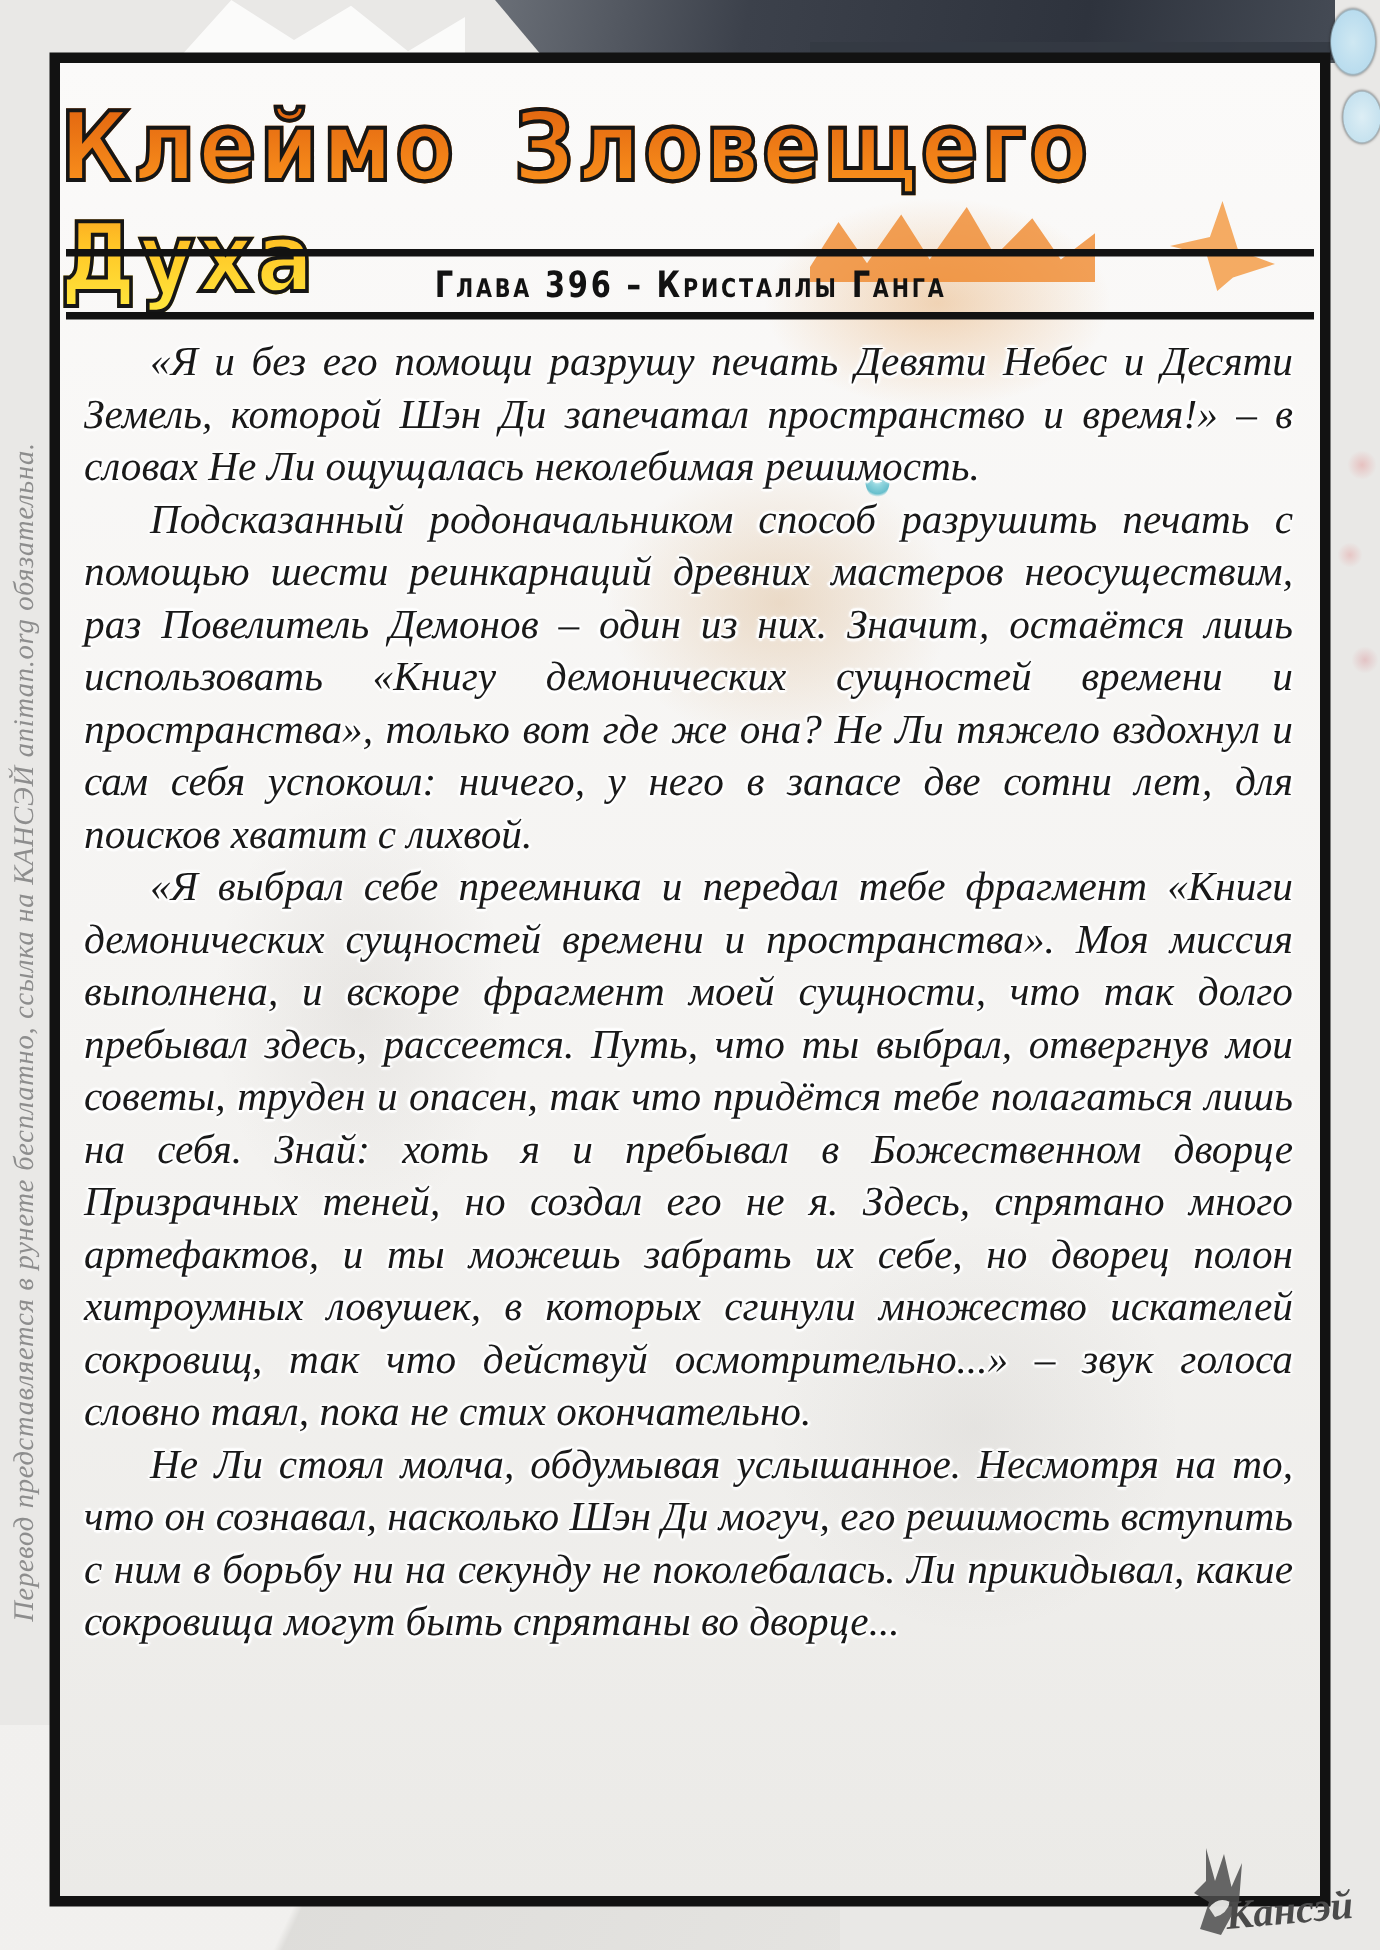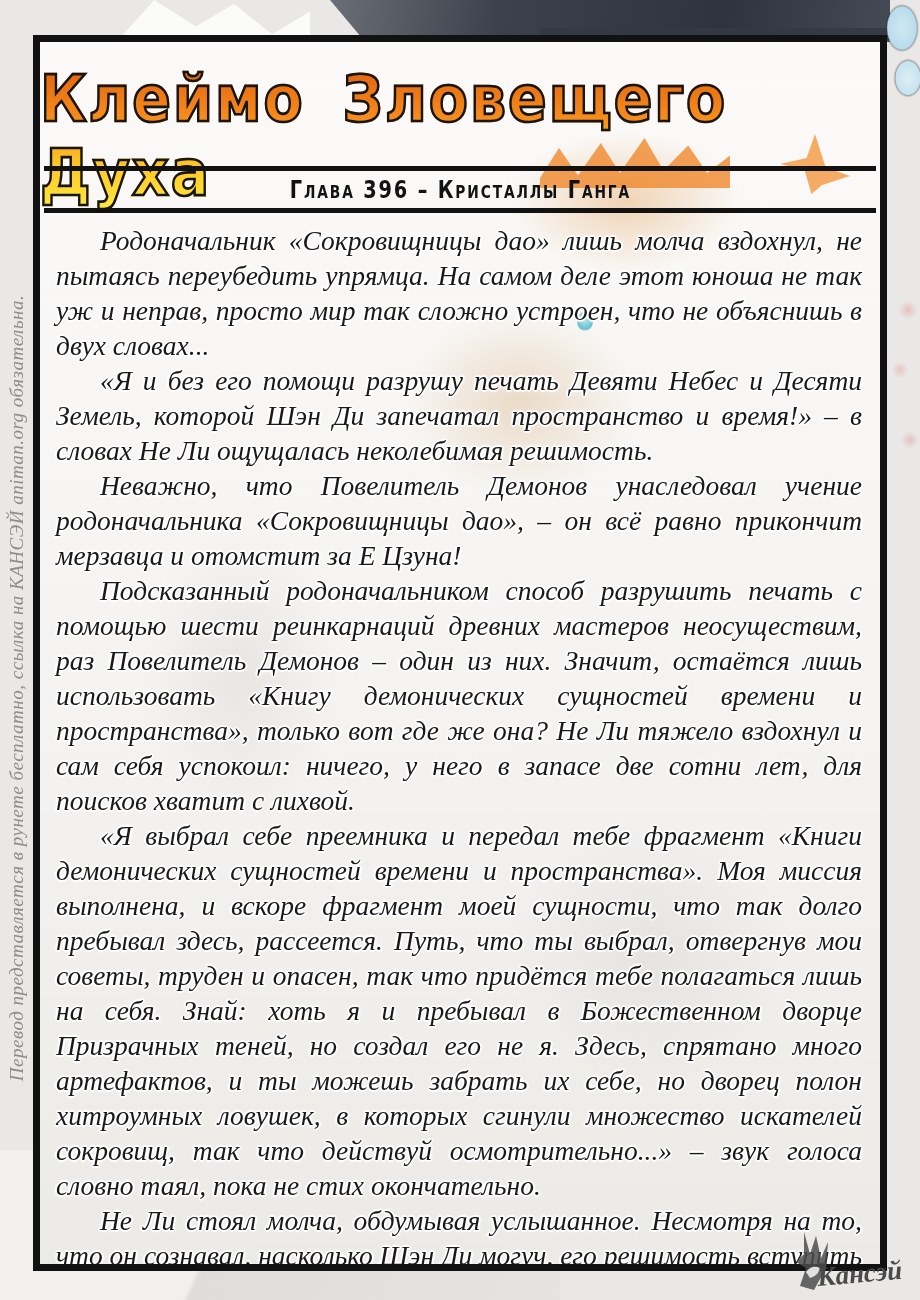--- a/index.html
+++ b/index.html
@@ -130,23 +130,21 @@
   <div class="title-wrap">
     <span class="comic-title">Клеймо Зловещего Духа</span>
   </div>
   <div class="rule rule-1"></div>
   <div class="chapter">
     <span class="chapter-inner">Глава 396 – Кристаллы Ганга</span>
   </div>
   <div class="rule"></div>
 
   <div class="textbody">
-    <p>Родоначальник «Сокровищницы дао» лишь молча вздохнул, не пытаясь переубедить упрямца. На самом деле этот юноша не так уж и неправ, просто мир так сложно устроен, что не объяснишь в двух словах...</p>
     <p>«Я и без его помощи разрушу печать Девяти Небес и Десяти Земель, которой Шэн Ди запечатал пространство и время!» – в словах Не Ли ощущалась неколебимая решимость.</p>
-    <p>Неважно, что Повелитель Демонов унаследовал учение родоначальника «Сокровищницы дао», – он всё равно прикончит мерзавца и отомстит за Е Цзуна!</p>
     <p>Подсказанный родоначальником способ разрушить печать с помощью шести реинкарнаций древних мастеров неосуществим, раз Повелитель Демонов – один из них. Значит, остаётся лишь использовать «Книгу демонических сущностей времени и пространства», только вот где же она? Не Ли тяжело вздохнул и сам себя успокоил: ничего, у него в запасе две сотни лет, для поисков хватит с лихвой.</p>
     <p>«Я выбрал себе преемника и передал тебе фрагмент «Книги демонических сущностей времени и пространства». Моя миссия выполнена, и вскоре фрагмент моей сущности, что так долго пребывал здесь, рассеется. Путь, что ты выбрал, отвергнув мои советы, труден и опасен, так что придётся тебе полагаться лишь на себя. Знай: хоть я и пребывал в Божественном дворце Призрачных теней, но создал его не я. Здесь, спрятано много артефактов, и ты можешь забрать их себе, но дворец полон хитроумных ловушек, в которых сгинули множество искателей сокровищ, так что действуй осмотрительно...» – звук голоса словно таял, пока не стих окончательно.</p>
     <p>Не Ли стоял молча, обдумывая услышанное. Несмотря на то, что он сознавал, насколько Шэн Ди могуч, его решимость вступить с ним в борьбу ни на секунду не поколебалась. Ли прикидывал, какие сокровища могут быть спрятаны во дворце...</p>
   </div>
 </div>
 
 <div class="logo">
   <svg width="130" height="72" viewBox="0 0 130 72" xmlns="http://www.w3.org/2000/svg">
     <path d="M14 4 L20 26 L26 8 L31 30 L38 14 L36 40 L24 62 L10 58 L16 40 L6 34 L14 26 Z" fill="#4e4e4e" opacity="0.85"></path>
     <path d="M16 44 q6 -8 14 -4 q-2 8 -10 10 Z" fill="#efefed" opacity="0.9"></path>

